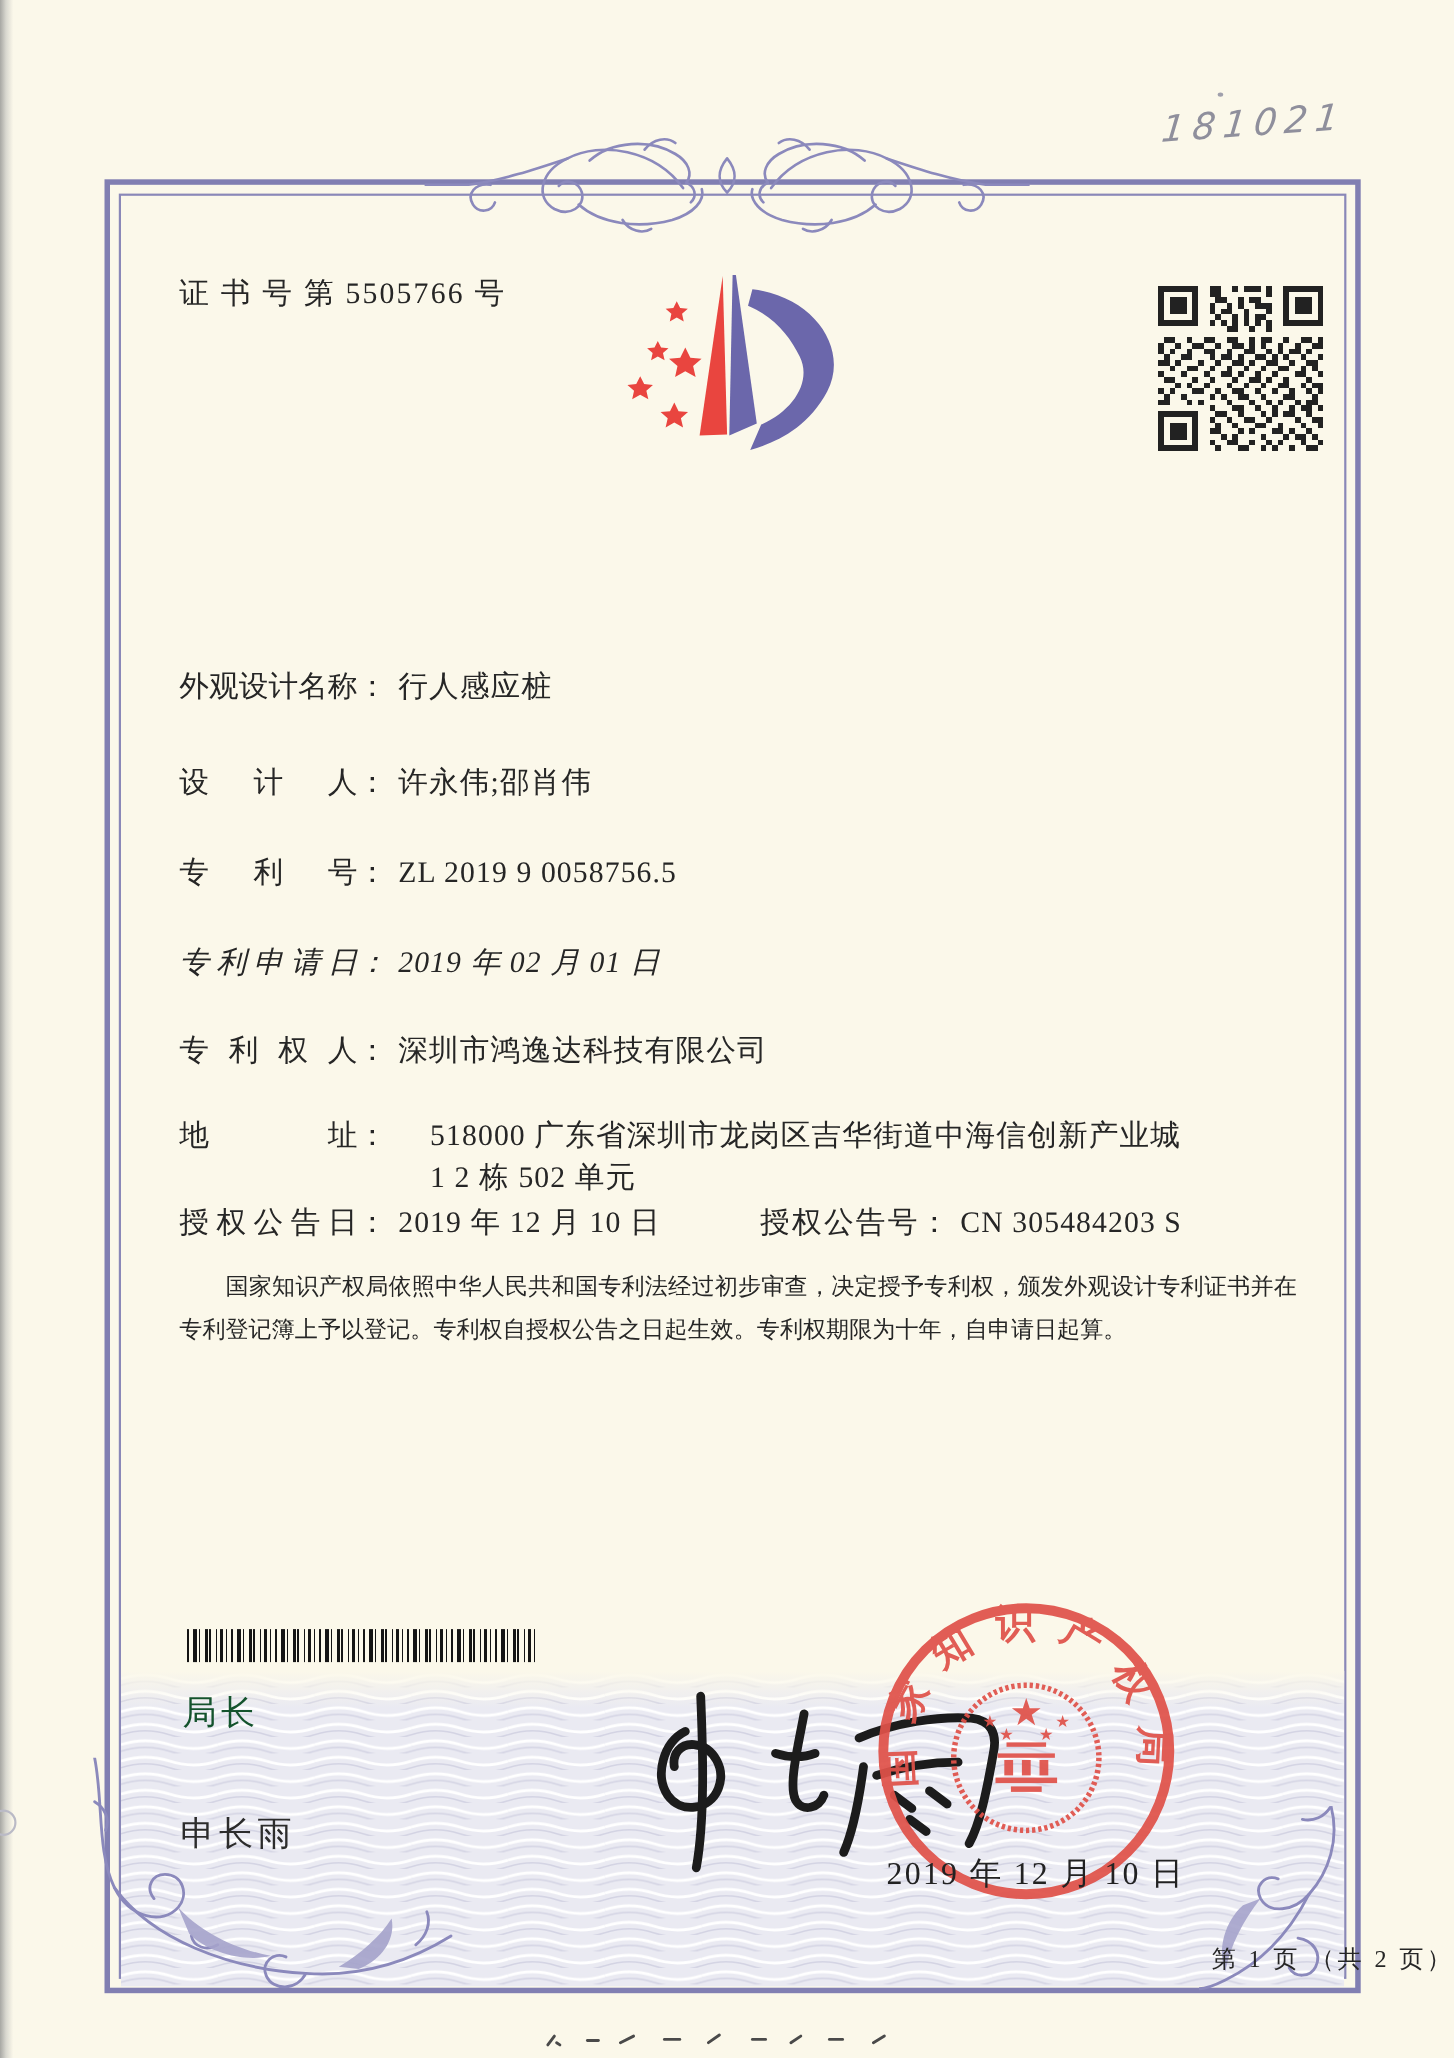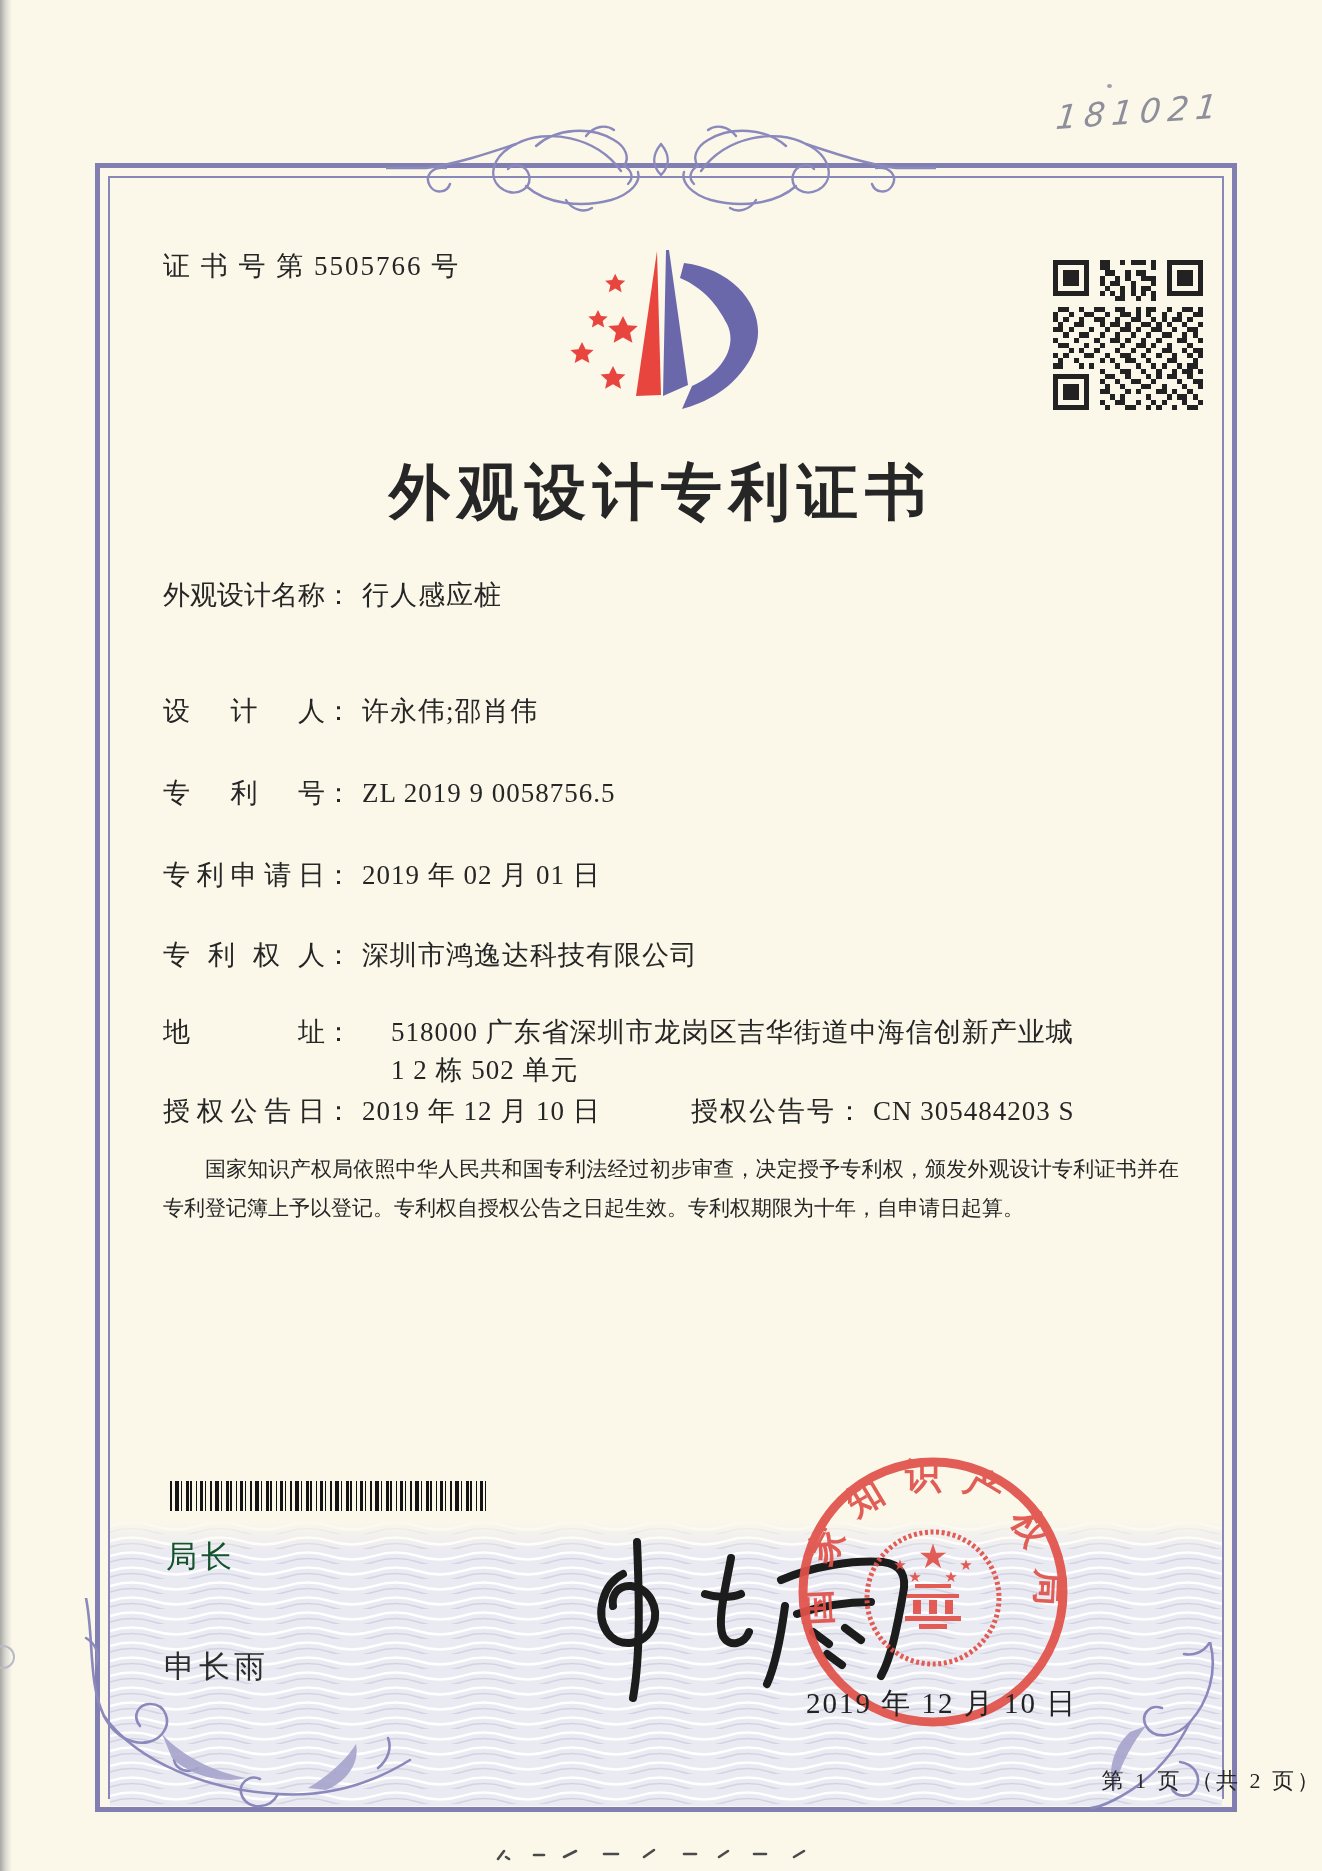--- a/index.html
+++ b/index.html
@@ -120,32 +120,31 @@
         <rect x="1" y="23" width="5" height="5"></rect>
     </g>
     <g fill="#222">
       <rect x="2" y="2" width="3" height="3"></rect>
         <rect x="24" y="2" width="3" height="3"></rect>
         <rect x="2" y="24" width="3" height="3"></rect>
       <path d="M9 0h2v2h-2zM13 0h1v1h-1zM15 0h3v1h-3zM19 0h1v2h-1zM10 2h2v1h-2zM14 2h1v2h-1zM16 2h2v1h-2zM9 3h1v2h-1zM12 3h1v1h-1zM17 3h3v1h-3zM11 4h2v1h-2zM15 4h1v2h-1zM19 4h1v1h-1zM10 5h1v1h-1zM13 5h1v1h-1zM17 5h2v1h-2zM9 6h1v1h-1zM11 6h1v1h-1zM13 6h1v1h-1zM15 6h1v1h-1zM17 6h1v1h-1zM19 6h1v1h-1zM12 7h2v1h-2zM16 7h1v1h-1zM19 7h1v1h-1zM1 9h2v1h-2zM5 9h1v1h-1zM8 9h2v1h-2zM12 9h2v1h-2zM16 9h1v2h-1zM18 9h2v1h-2zM22 9h1v1h-1zM25 9h2v1h-2zM28 9h1v1h-1zM0 10h1v2h-1zM3 10h1v1h-1zM6 10h2v1h-2zM10 10h1v1h-1zM13 10h2v1h-2zM18 10h1v1h-1zM21 10h1v2h-1zM24 10h1v1h-1zM27 10h2v1h-2zM2 11h1v1h-1zM5 11h1v1h-1zM8 11h2v1h-2zM12 11h1v1h-1zM15 11h2v1h-2zM19 11h1v1h-1zM23 11h2v1h-2zM26 11h1v1h-1zM1 12h1v1h-1zM4 12h2v1h-2zM9 12h1v1h-1zM11 12h2v1h-2zM14 12h1v1h-1zM17 12h2v1h-2zM20 12h1v1h-1zM22 12h1v1h-1zM25 12h1v1h-1zM28 12h1v1h-1zM0 13h2v1h-2zM3 13h1v1h-1zM7 13h1v1h-1zM10 13h1v1h-1zM13 13h2v1h-2zM16 13h1v1h-1zM19 13h2v1h-2zM23 13h1v1h-1zM26 13h2v1h-2zM2 14h1v1h-1zM5 14h2v1h-2zM9 14h1v1h-1zM12 14h1v1h-1zM15 14h1v1h-1zM18 14h1v1h-1zM21 14h2v1h-2zM25 14h1v1h-1zM27 14h1v1h-1zM0 15h1v1h-1zM4 15h1v1h-1zM8 15h1v1h-1zM11 15h2v1h-2zM14 15h1v1h-1zM17 15h1v1h-1zM20 15h1v1h-1zM24 15h2v1h-2zM28 15h1v1h-1zM1 16h2v1h-2zM6 16h1v1h-1zM9 16h1v1h-1zM13 16h1v1h-1zM16 16h2v1h-2zM19 16h1v1h-1zM22 16h1v1h-1zM26 16h1v1h-1zM3 17h1v1h-1zM5 17h1v1h-1zM8 17h1v1h-1zM12 17h1v1h-1zM15 17h1v1h-1zM18 17h1v1h-1zM21 17h2v1h-2zM25 17h1v1h-1zM27 17h2v1h-2zM0 18h1v1h-1zM2 18h1v1h-1zM6 18h2v1h-2zM10 18h1v1h-1zM13 18h2v1h-2zM17 18h1v1h-1zM20 18h1v1h-1zM23 18h1v1h-1zM26 18h1v1h-1zM28 18h1v1h-1zM1 19h1v1h-1zM4 19h1v1h-1zM9 19h1v1h-1zM11 19h1v1h-1zM14 19h2v1h-2zM18 19h1v1h-1zM22 19h2v1h-2zM27 19h1v1h-1zM0 20h2v1h-2zM5 20h1v1h-1zM7 20h1v1h-1zM12 20h1v1h-1zM16 20h1v1h-1zM19 20h1v1h-1zM21 20h1v1h-1zM24 20h1v1h-1zM26 20h2v1h-2zM9 21h1v1h-1zM13 21h2v1h-2zM17 21h1v1h-1zM20 21h1v2h-1zM23 21h1v1h-1zM25 21h2v1h-2zM28 21h1v1h-1zM10 22h2v1h-2zM14 22h1v1h-1zM18 22h1v1h-1zM22 22h2v1h-2zM26 22h1v1h-1zM9 23h1v1h-1zM12 23h1v1h-1zM15 23h2v1h-2zM19 23h1v1h-1zM24 23h1v1h-1zM27 23h2v1h-2zM10 24h1v1h-1zM13 24h1v1h-1zM17 24h2v1h-2zM21 24h1v1h-1zM25 24h1v1h-1zM28 24h1v1h-1zM9 25h2v1h-2zM14 25h1v1h-1zM16 25h1v1h-1zM20 25h2v1h-2zM23 25h1v1h-1zM26 25h1v1h-1zM11 26h1v1h-1zM13 26h1v1h-1zM18 26h1v1h-1zM22 26h1v1h-1zM24 26h2v1h-2zM27 26h1v1h-1zM9 27h1v1h-1zM12 27h2v1h-2zM16 27h1v1h-1zM19 27h1v1h-1zM21 27h1v1h-1zM25 27h1v1h-1zM28 27h1v1h-1zM10 28h1v1h-1zM14 28h2v1h-2zM18 28h1v1h-1zM20 28h1v1h-1zM23 28h1v1h-1zM26 28h2v1h-2z"></path>
     </g>
   </svg>
 
-  <div class="title">外观设计专利证书</div>
-
-  <div class="row" style="top:576px;">
+
+  <div class="row" style="top:608px;font-family:Liberation Mono, monospace;">
     <span class="flabel">外观设计名称</span><span class="fcolon">：</span><span class="fvalue">行人感应桩</span>
   </div>
   <div class="row" style="top:692px;">
     <span class="flabel">设计人</span><span class="fcolon">：</span><span class="fvalue">许永伟;邵肖伟</span>
   </div>
   <div class="row" style="top:774px;">
     <span class="flabel">专利号</span><span class="fcolon">：</span><span class="fvalue">ZL 2019 9 0058756.5</span>
   </div>
-  <div class="row" style="top:856px;">
+  <div class="row" style="top:856px;font-style:italic;">
     <span class="flabel">专利申请日</span><span class="fcolon">：</span><span class="fvalue">2019 年 02 月 01 日</span>
   </div>
   <div class="row" style="top:936px;">
     <span class="flabel">专利权人</span><span class="fcolon">：</span><span class="fvalue">深圳市鸿逸达科技有限公司</span>
   </div>
   <div class="row row-addr" style="top:1013px;">
     <span class="flabel">地址</span><span class="fcolon">：</span><span class="fvalue">518000 广东省深圳市龙岗区吉华街道中海信创新产业城1 2 栋 502 单元</span>
   </div>
   <div class="row" style="top:1092px;height:40px;">
     <span class="flabel">授权公告日</span><span class="fcolon">：</span><span class="fvalue">2019 年 12 月 10 日</span>

